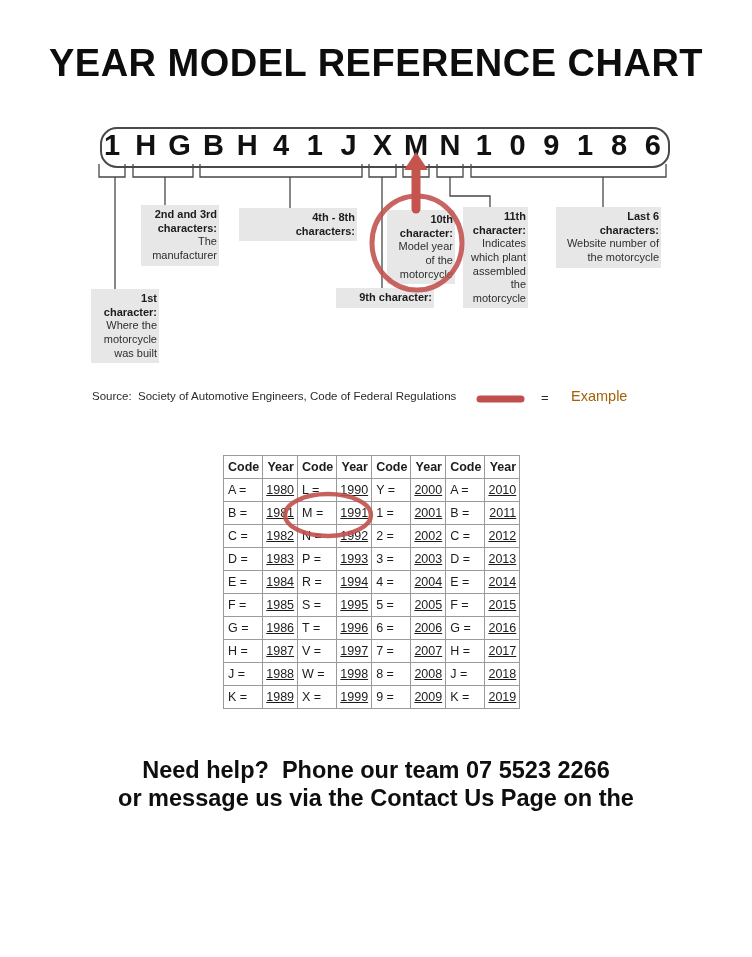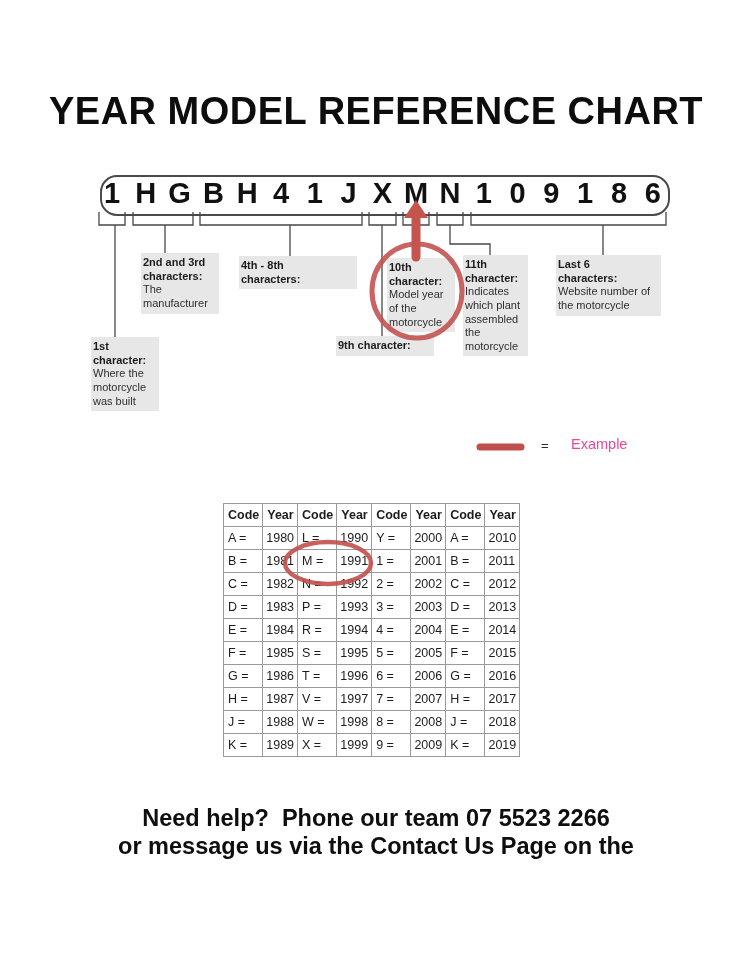--- a/index.html
+++ b/index.html
@@ -1,45 +1,45 @@
 <!DOCTYPE html>
 <html><head>
 <meta charset="utf-8">
 <style>
   html,body{margin:0;padding:0;background:#fff;}
   .page{position:relative;width:752px;height:822px;background:#ffffff;
-        font-family:"Liberation Sans",sans-serif;overflow:hidden;margin-top:48px;}
+        font-family:"Liberation Sans",sans-serif;overflow:hidden;}
 
   .title{position:absolute;top:42px;left:0;width:100%;text-align:center;
          font-size:38px;font-weight:bold;letter-spacing:.5px;color:#0d0d0d;}
 
   
   .vin-pill{position:absolute;left:100px;top:127px;width:566px;height:37px;
             border:2px solid #4a4a4a;border-radius:17px;background:#fff;}
   .vin-ch{position:absolute;top:129px;transform:translateX(-50%);
           font-size:29px;font-weight:bold;color:#111;line-height:33px;}
 
   
   .callout{position:absolute;background:#e7e7e7;padding:3px 2px;
-           text-align:left;font-size:11px;line-height:1.24;color:#2e2e2e;z-index:2;}
+           text-align:right;font-size:11px;line-height:1.24;color:#2e2e2e;z-index:2;}
   .c-title{font-weight:bold;color:#1c1c1c;white-space:pre-line;}
   .c-body{white-space:normal;}
 
   .source-line{position:absolute;left:92px;top:390px;font-size:11.5px;color:#2b2b2b;
                white-space:pre;}
   .legend-eq{position:absolute;left:541px;top:390px;font-size:13px;color:#2b2b2b;}
-  .legend-label{position:absolute;left:571px;top:388px;font-size:14.5px;color:#ec4899;}
+  .legend-label{position:absolute;left:571px;top:388px;font-size:14.5px;color:#a16207;}
 
   
   .year-table{position:absolute;left:223px;top:455px;border-collapse:collapse;
               font-size:12.5px;color:#1c1c1c;}
   .year-table th,.year-table td{border:1px solid #9a9a9a;height:22px;padding:0 3px;}
-  .year-table th{font-weight:bold;text-align:left;padding-left:4px;}
+  .year-table th{font-weight:bold;text-align:center;padding-left:4px;}
   td.cell-code{width:31px;text-align:left;padding-left:4px;}
-  td.cell-year{width:25px;text-align:left;}
+  td.cell-year{width:25px;text-align:right;text-decoration:underline;}
 
   .help-block{position:absolute;top:756px;left:0;width:100%;text-align:center;
               font-size:23.5px;font-weight:bold;color:#0e0e0e;line-height:28px;}
   .help-block div{white-space:pre;}
 
   
   .logo{position:absolute;top:862px;left:0;width:100%;text-align:center;z-index:2;}
   .logo-inner{display:inline-block;transform:rotate(-1.5deg) skewX(-8deg);}
   .logo-main{font-size:56px;font-weight:bold;font-style:italic;color:#0a0a0a;
     letter-spacing:1px;line-height:54px;
@@ -112,20 +112,21 @@
     <div class="c-title">11th
 character:</div>
     <div class="c-body">Indicates which plant assembled the motorcycle</div>
   </div>
   <div class="callout" style="left:556px;top:207px;width:101px">
     <div class="c-title">Last 6
 characters:</div>
     <div class="c-body">Website number of the motorcycle</div>
   </div>
 
+  <div class="source-line">Source:  Society of Automotive Engineers, Code of Federal Regulations</div>
   <div class="legend-eq">=</div>
   <div class="legend-label">Example</div>
 
   <table class="year-table">
     <thead>
         <tr>
           <th>Code</th>
           <th>Year</th>
           <th>Code</th>
           <th>Year</th>

